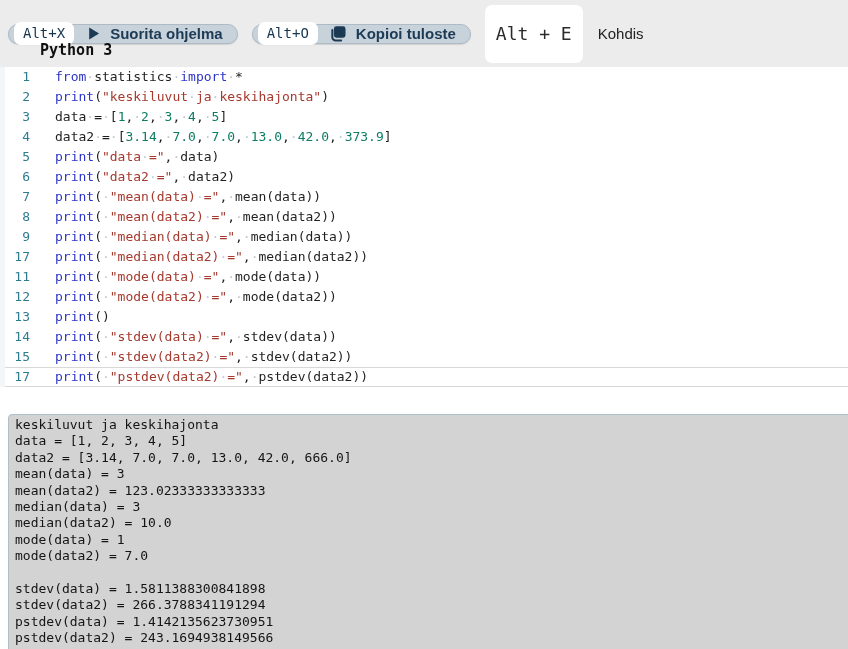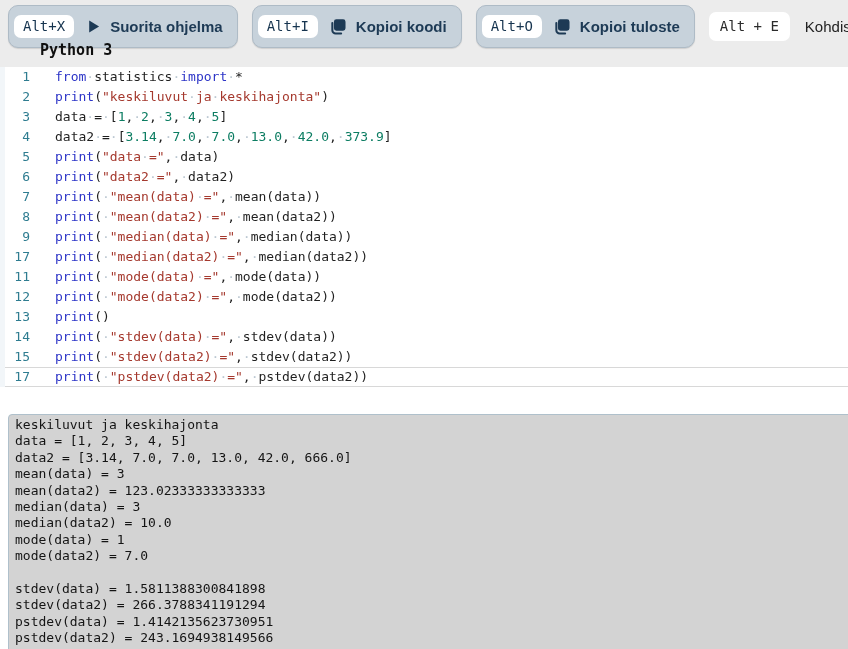--- a/index.html
+++ b/index.html
@@ -4,34 +4,34 @@
 <style>
   html,body{margin:0;padding:0;}
   body{
     width:848px;height:649px;overflow:hidden;background:#ffffff;
     font-family:"Liberation Sans",sans-serif;position:relative;
   }
   
   .header{position:absolute;top:0;left:0;width:848px;height:67px;background:#ececec;}
   .toolbar{position:absolute;top:5px;left:8px;display:flex;align-items:center;white-space:nowrap;}
   .btn{
-    display:inline-flex;align-items:center;height:43px;box-sizing:border-box;
+    display:inline-flex;align-items:center;height:20px;box-sizing:border-box;
     background:#c7d2db;border:1px solid #aebbc6;border-radius:10px;
     padding:0 14px 0 5px;margin-right:14px;cursor:pointer;
     color:#1d3a55;font-size:15px;box-shadow:0 1px 1px rgba(0,0,0,.12);
   }
   .kbd{
     background:#ffffff;border-radius:7px;padding:3px 9px;
     font-family:"DejaVu Sans Mono","Liberation Mono",monospace;
     font-size:14px;color:#16344f;margin-right:12px;line-height:1.2;
   }
   .kbd-standalone{
-    background:#ffffff;border-radius:7px;padding:6px 11px;
+    background:#ffffff;border-radius:7px;padding:18px 11px;
     font-family:"DejaVu Sans Mono","Liberation Mono",monospace;
-    font-size:14px;color:#2b2b2b;margin-right:15px;line-height:1.2;
+    font-size:18px;color:#2b2b2b;margin-right:15px;line-height:1.2;
   }
   .icon{display:inline-flex;margin-right:9px;}
   .icon svg{display:block;}
   .btn-label{color:#1d3a55;font-weight:bold;}
   .focus-label{font-size:15px;color:#222222;}
   .lang-label{
     position:absolute;top:41px;left:8px;
     font-family:"DejaVu Sans Mono","Liberation Mono",monospace;
     font-weight:bold;font-size:15px;color:#0f0f0f;margin-left:32px;
   }
@@ -67,30 +67,20 @@
     <div class="btn">
       <span class="kbd">Alt+X</span>
       <span class="icon">
         <svg width="15" height="15" viewBox="0 0 14 14">
             <path d="M3 1.4 L12.2 7 L3 12.6 Z" fill="#1d3a55"></path>
           </svg>
       </span>
       <span class="btn-label">Suorita ohjelma</span>
     </div>
 
-    <div class="btn">
-      <span class="kbd">Alt+I</span>
-      <span class="icon">
-        <svg width="17" height="17" viewBox="0 0 16 16">
-          <path d="M6 1.2h6.3a2.3 2.3 0 0 1 2.3 2.3v6.2a2.3 2.3 0 0 1-2.3 2.3H6a2.3 2.3 0 0 1-2.3-2.3V3.5A2.3 2.3 0 0 1 6 1.2z" fill="#1d3a55"></path>
-          <path d="M2.2 4.6v6.9a3.1 3.1 0 0 0 3.1 3.1h5.2" stroke="#1d3a55" stroke-width="1.9" fill="none" stroke-linecap="round"></path>
-        </svg>
-      </span>
-      <span class="btn-label">Kopioi koodi</span>
-    </div>
 
     <div class="btn">
       <span class="kbd">Alt+O</span>
       <span class="icon">
         <svg width="17" height="17" viewBox="0 0 16 16">
           <path d="M6 1.2h6.3a2.3 2.3 0 0 1 2.3 2.3v6.2a2.3 2.3 0 0 1-2.3 2.3H6a2.3 2.3 0 0 1-2.3-2.3V3.5A2.3 2.3 0 0 1 6 1.2z" fill="#1d3a55"></path>
           <path d="M2.2 4.6v6.9a3.1 3.1 0 0 0 3.1 3.1h5.2" stroke="#1d3a55" stroke-width="1.9" fill="none" stroke-linecap="round"></path>
         </svg>
       </span>
       <span class="btn-label">Kopioi tuloste</span>

